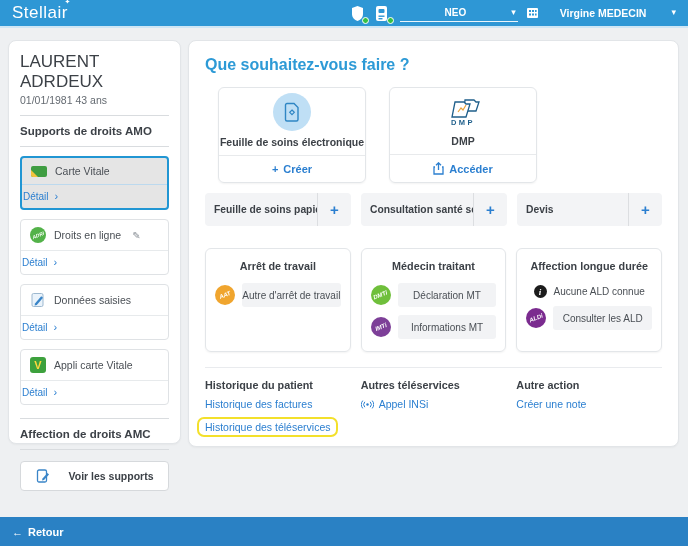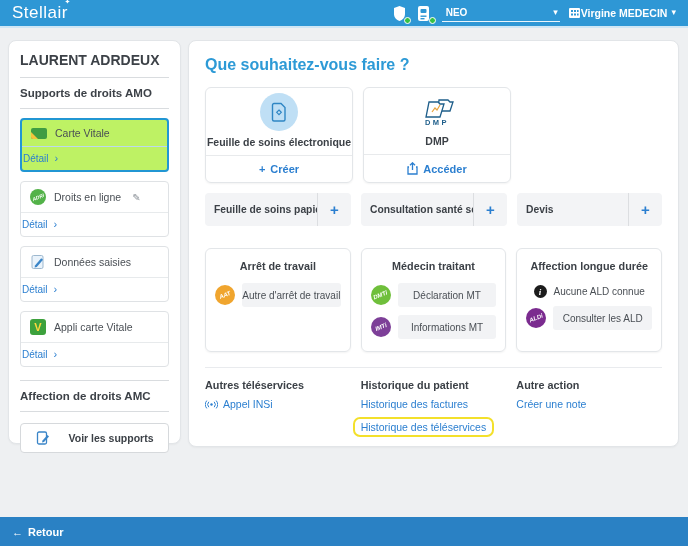--- a/index.html
+++ b/index.html
@@ -9,40 +9,40 @@
   
   .header { position:absolute; top:0; left:0; width:688px; height:28px; background:#2e97d5;
             border-bottom:2px solid #cfe6f5; display:flex; align-items:center; padding:0 12px; }
   .logo { color:#fff; font-size:17px; letter-spacing:.5px; position:relative; font-weight:400; }
   .logo .star { position:absolute; top:-5px; right:-3px; font-size:7px; }
   .header-right { margin-left:auto; display:flex; align-items:center; gap:8px; }
   .hicon { position:relative; width:17px; height:17px; display:inline-block; }
   .hicon .chk { position:absolute; right:-2px; bottom:-2px; width:7px; height:7px; background:#35c145;
                 border-radius:50%; border:1px solid #fff; }
   .ws { display:flex; align-items:center; border-bottom:1px solid rgba(255,255,255,.9);
-        width:118px; padding:2px 2px 3px 4px; cursor:pointer; }
+        width:118px; padding:2px 2px 3px 4px; cursor:pointer;text-align:center; }
   .ws-label { color:#fff; font-size:10px; font-weight:bold; flex:1; }
   .caret { color:#fff; font-size:9px; margin-left:4px; }
-  .user { display:flex; gap:0; cursor:pointer; }
+  .user { display:flex; gap:21px; cursor:pointer; }
   .user-label { color:#fff; font-size:10.5px; font-weight:bold; }
 
   
   .footer { position:absolute; bottom:0; left:0; width:688px; height:29px; background:#2a81c4;
             display:flex; align-items:center; padding:0 12px; }
   .back { color:#fff; font-size:11px; font-weight:bold; text-decoration:none; display:flex; gap:5px; cursor:pointer; }
 
   
   .sidebar { position:absolute; left:8px; top:40px; width:173px; height:404px; background:#fff;
              border:1px solid #e2e5e8; border-radius:8px; padding:11px 11px; box-shadow:0 1px 2px rgba(0,0,0,.04); }
-  .p-name { font-size:14px; font-weight:bold; color:#3c4147; }
+  .p-name { font-size:17px; font-weight:normal; color:#3c4147; }
   .p-dob { font-size:10.5px; color:#646a71; margin-top:2px; }
   .sep { border:none; border-top:1px solid #d9dcdf; margin:9px 0; }
   .s-title { font-size:11.5px; font-weight:bold; color:#3c4147; }
   .side-item { border:1px solid #dfe2e5; border-radius:4px; margin-top:9px; overflow:hidden; background:#fff; }
-  .side-item.selected { border:2px solid #2196d3; background:#bef264; }
+  .side-item.selected { border:2px solid #2196d3; background:#e5e5e5; }
   .si-top { display:flex; align-items:center; gap:8px; padding:7px 9px; cursor:pointer; font-size:10.5px; color:#4a4f55; }
   .si-detail { border-top:1px solid #e7eaec; padding:5px 1px 6px; font-size:10px; color:#2b7fd0; cursor:pointer; }
   .side-item.selected .si-detail { border-top-color:#bcd9ee; }
   .si-detail .chev { margin-left:6px; font-size:11px; }
   .cv-icon { width:16px; height:11px; background:#3f9d42; border-radius:2px; position:relative; overflow:hidden; flex:0 0 auto; }
   .cv-icon::before { content:""; position:absolute; left:0; bottom:0; border-left:7px solid #f3c33c; border-top:7px solid transparent; }
   .badge { border-radius:50%; display:flex; align-items:center; justify-content:center; flex:0 0 auto; }
   .badge span { color:#fff; font-weight:bold; font-style:italic; transform:rotate(-22deg); }
   .b16 { width:16px; height:16px; } .b16 span { font-size:5px; }
   .b20 { width:20px; height:20px; } .b20 span { font-size:6px; }
@@ -58,21 +58,21 @@
              padding:7px 4px; font-size:10.5px; font-weight:bold; color:#3c4147; display:flex; gap:19px;
              align-items:center; justify-content:center; cursor:pointer; font-family:inherit; }
 
   
   .main { position:absolute; left:188px; top:40px; width:491px; height:407px; background:#fff;
           border:1px solid #e2e5e8; border-radius:8px; padding:15px 16px; box-shadow:0 1px 2px rgba(0,0,0,.04); }
   .m-title { font-size:16px; font-weight:bold; color:#2d9ad6; margin-bottom:13px; }
   .row { display:flex; gap:10px; }
 
   .big-card { width:148px; height:96px; border:1px solid #e3e6e9; border-radius:6px; display:flex;
-              flex-direction:column; box-shadow:0 1px 2px rgba(0,0,0,.05); }
+              flex-direction:column; box-shadow:0 1px 2px rgba(0,0,0,.05);margin-left:13px; }
   .bc-icon { flex:1; display:flex; align-items:center; justify-content:center; }
   .fse-circle { width:38px; height:38px; border-radius:50%; background:#bfdff5; display:flex; align-items:center; justify-content:center; }
   .bc-label { font-size:10.5px; font-weight:bold; color:#3c4147; text-align:center; padding-bottom:7px; white-space:nowrap; }
   .bc-action { border-top:1px solid #e8eaec; padding:7px 0; display:flex; align-items:center; justify-content:center;
                gap:5px; color:#2b7fd0; font-size:11px; font-weight:bold; cursor:pointer; }
 
   .pills { margin-top:10px; }
   .pill { width:146px; height:33px; background:#f3f4f6; border-radius:4px; display:flex; align-items:center; cursor:default; }
   .pill-label { flex:1; padding-left:9px; font-size:10.3px; font-weight:bold; color:#3c4147; white-space:nowrap; overflow:hidden; }
   .pill-plus { width:34px; align-self:stretch; border-left:1px solid #dcdee1; display:flex; align-items:center;
@@ -136,20 +136,21 @@
           <rect x="9" y="6.5" width="1.6" height="2" fill="#2e97d5"></rect>
         </svg>
       <span class="user-label">Virgine MEDECIN</span>
       <span class="caret">▾</span>
     </div>
   </div>
 </div>
 
 <div class="sidebar">
   <div class="p-name">LAURENT ADRDEUX</div>
+  <div class="p-dob">01/01/1981 43 ans</div>
   <hr class="sep">
   <div class="s-title">Supports de droits AMO</div>
   <hr class="sep">
 
   <div class="side-item selected">
     <div class="si-top">
       <span class="cv-icon"></span>
       <span>Carte Vitale</span>
     </div>
     <div class="si-detail">
@@ -299,39 +300,39 @@
           </span>
         <span class="svc-btn">Consulter les ALD</span>
       </div>
     </div>
   </div>
 
   <hr class="m-sep">
 
   <div class="row links">
     <div class="link-col">
+      <div class="lc-title">Historique du patient</div>
+      <a class="lnk">
+        <span>Historique des factures</span>
+      </a>
+      <a class="lnk hl">
+        <span>Historique des téléservices</span>
+      </a>
+    </div>
+    <div class="link-col">
       <div class="lc-title">Autres téléservices</div>
       <a class="lnk">
         <svg width="13" height="9" viewBox="0 0 13 9">
             <circle cx="6.5" cy="4.5" r="1.2" fill="#2b7fd0"></circle>
             <path d="M3.8 1.8 a4 4 0 0 0 0 5.4 M1.8 .6 a6.2 6.2 0 0 0 0 7.8 M9.2 1.8 a4 4 0 0 1 0 5.4 M11.2 .6 a6.2 6.2 0 0 1 0 7.8" fill="none" stroke="#2b7fd0" stroke-width="1"></path>
           </svg>
         <span>Appel INSi</span>
       </a>
     </div>
     <div class="link-col">
-      <div class="lc-title">Historique du patient</div>
-      <a class="lnk">
-        <span>Historique des factures</span>
-      </a>
-      <a class="lnk hl">
-        <span>Historique des téléservices</span>
-      </a>
-    </div>
-    <div class="link-col">
       <div class="lc-title">Autre action</div>
       <a class="lnk">
         <span>Créer une note</span>
       </a>
     </div>
   </div>
 </div>
 
 <div class="footer">
   <a class="back">

